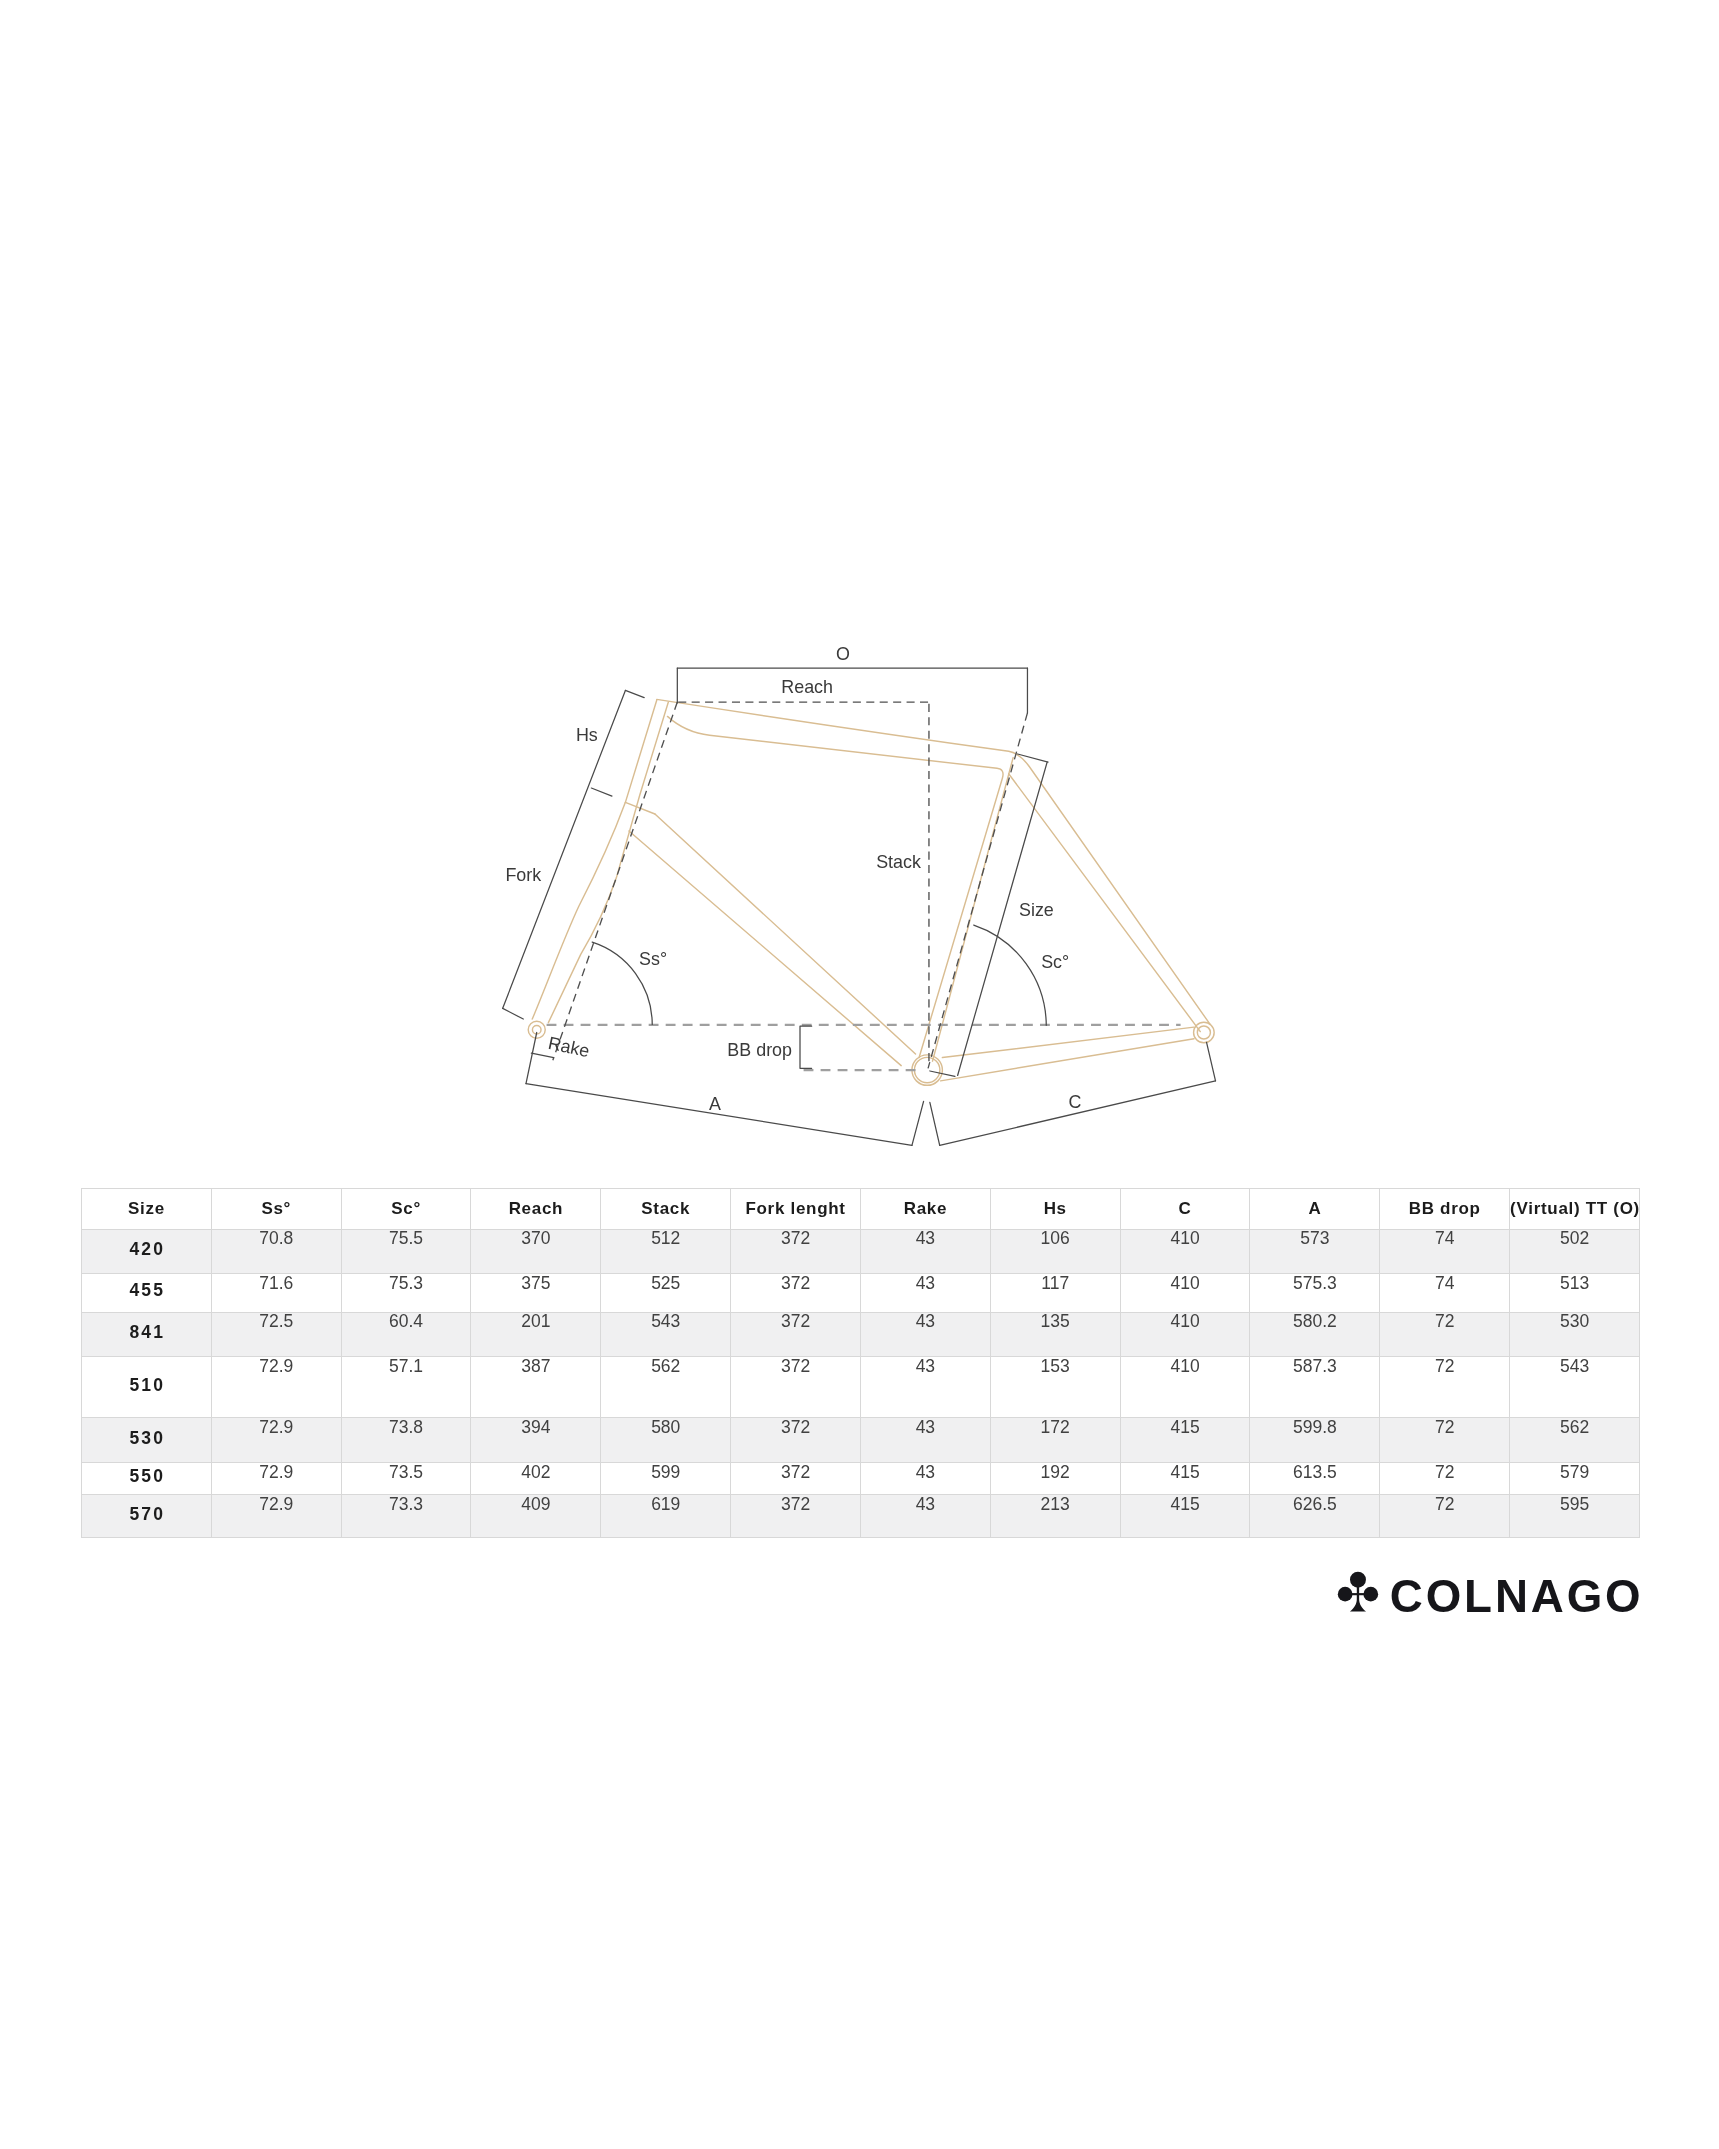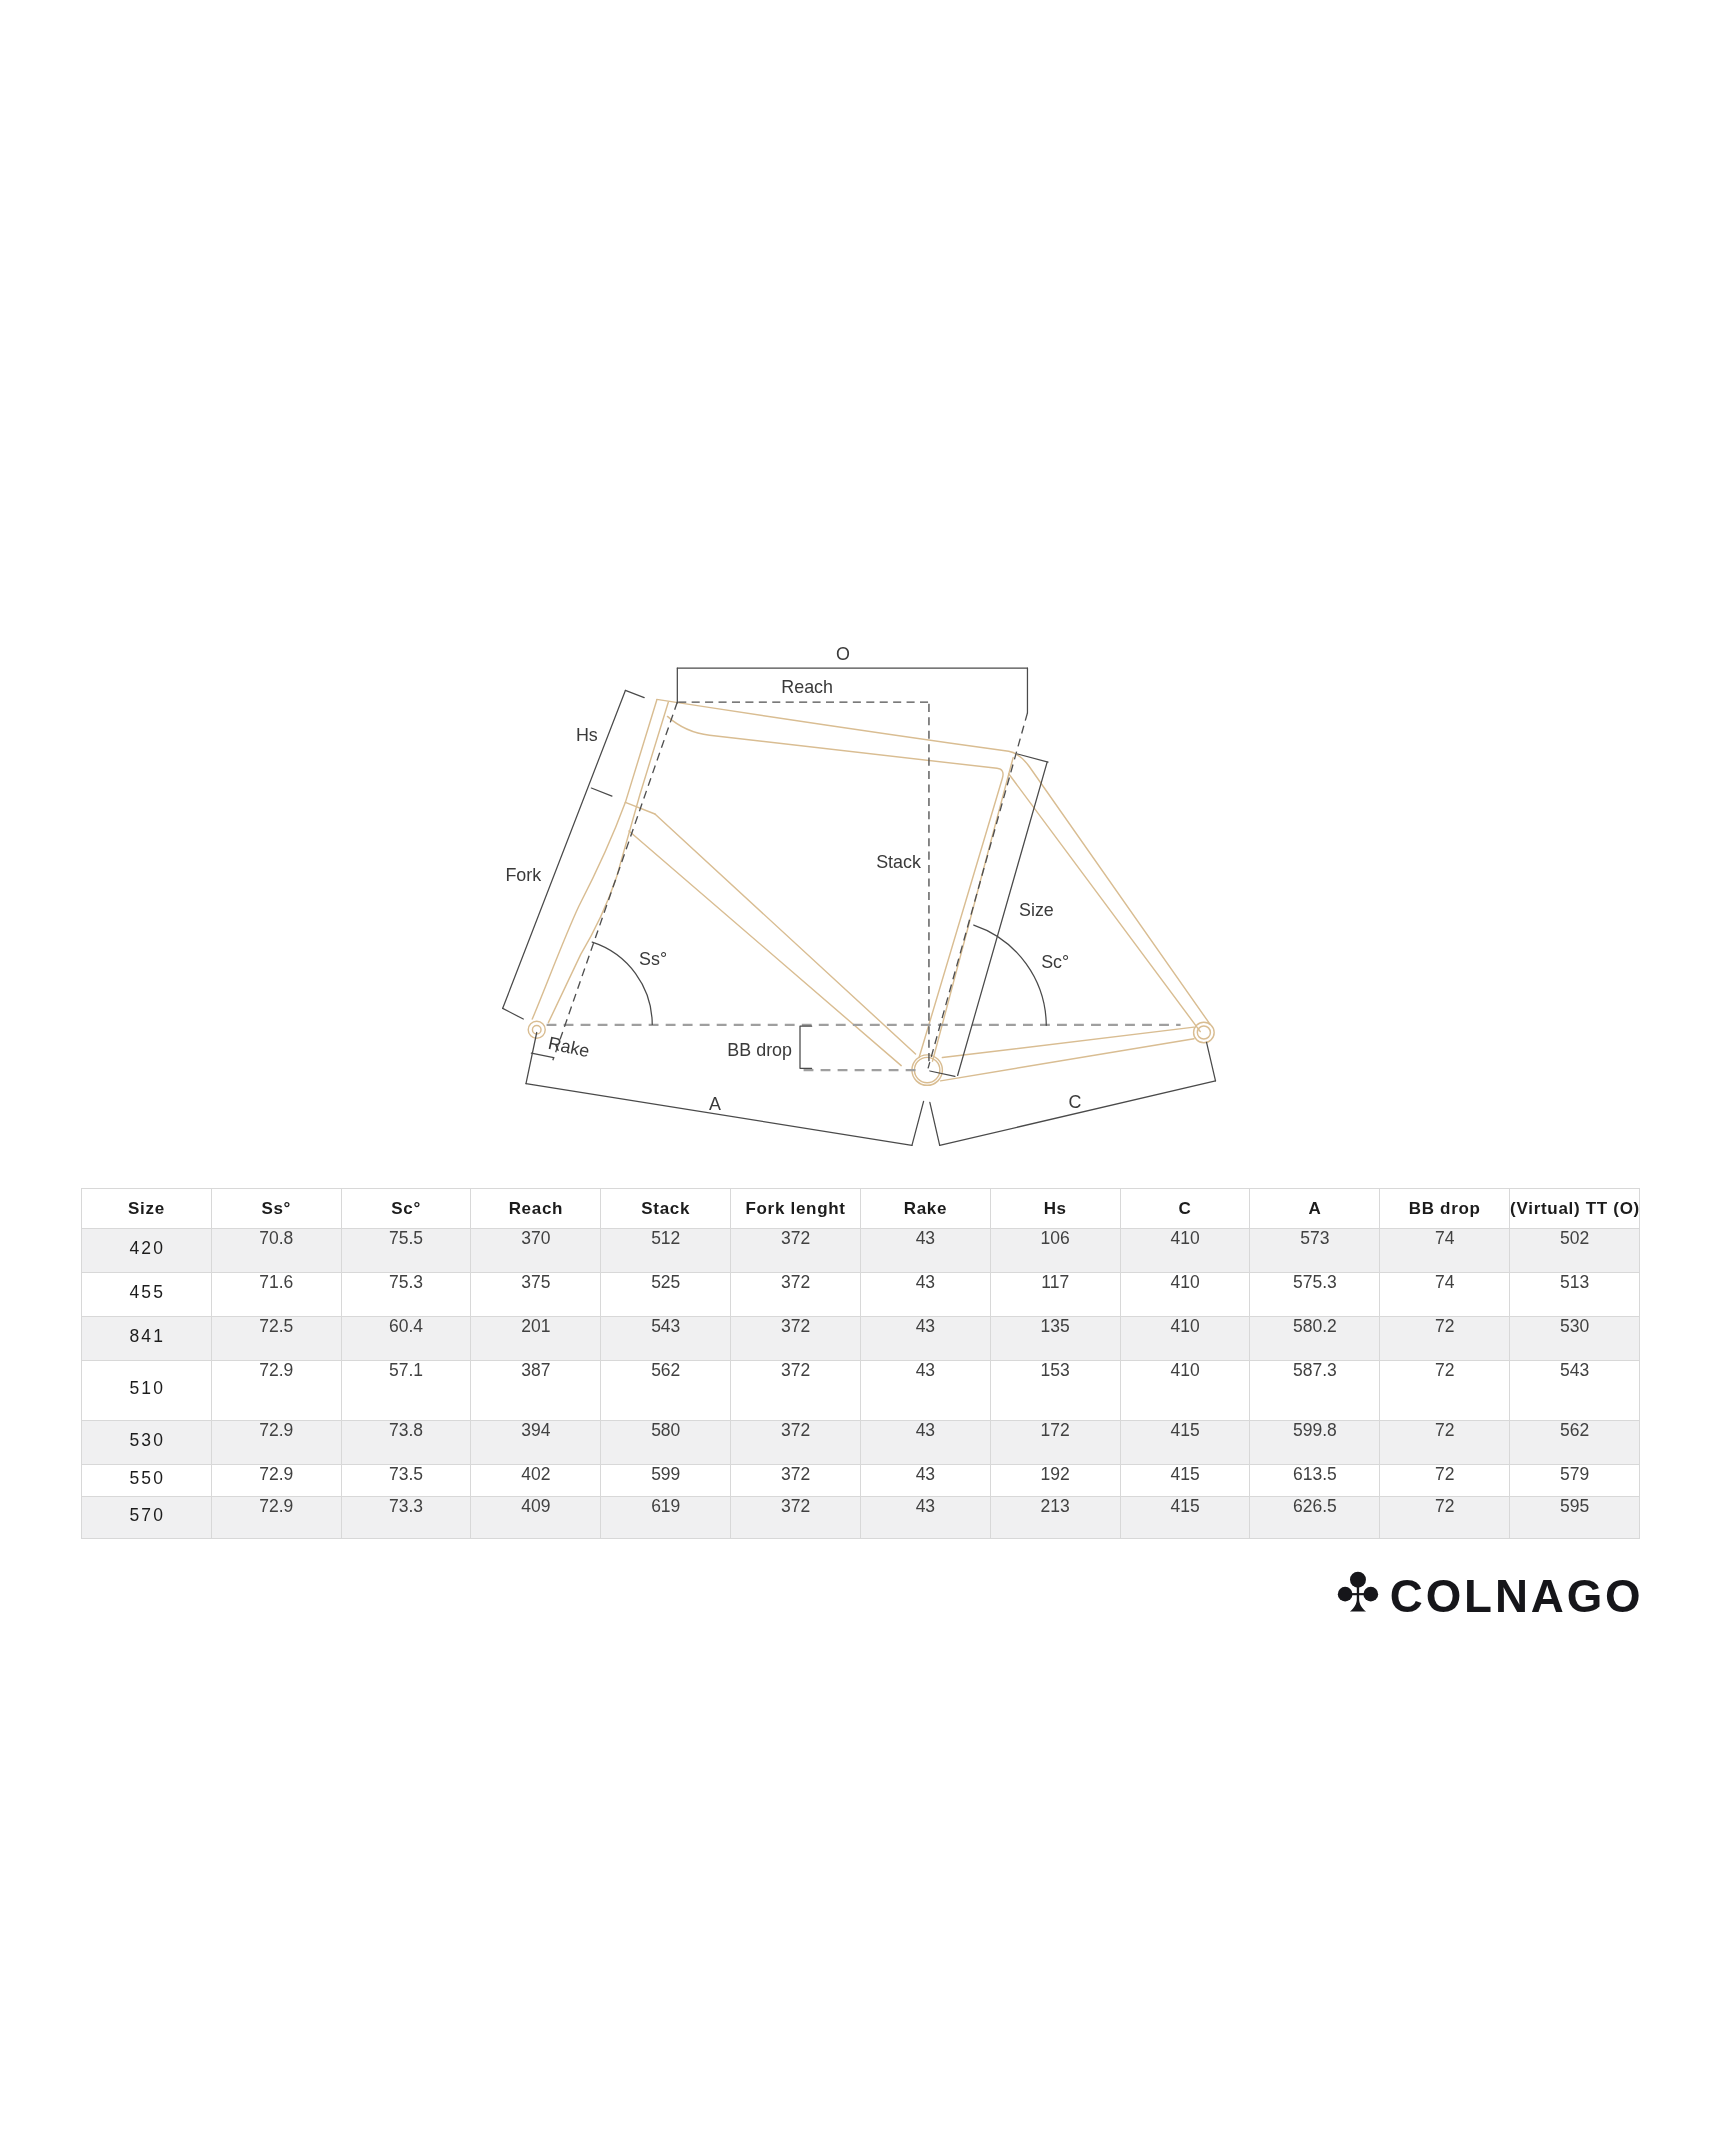--- a/index.html
+++ b/index.html
@@ -4,21 +4,21 @@
 <style>
   html,body{margin:0;padding:0;background:#fff;}
   #page{position:relative;width:1720px;height:2149px;background:#fff;overflow:hidden;
         font-family:"Liberation Sans", sans-serif;}
   #diagram{position:absolute;left:0;top:0;}
   #tbl{position:absolute;left:81px;top:1188px;width:1559px;height:350px;
        border-collapse:collapse;table-layout:fixed;}
   #tbl td,#tbl th{border:0.9px solid #d8d8d8;text-align:center;overflow:hidden;white-space:nowrap;}
   #tbl th{font-weight:bold;font-size:17px;letter-spacing:0.7px;color:#1c1c1c;background:#fff;vertical-align:middle;padding:0;}
   #tbl td{font-size:17.5px;line-height:12.5px;color:#414141;vertical-align:top;padding:2.7px 0 0 0;}
-  #tbl td.sz{font-weight:normal;font-size:17.5px;line-height:13.4px;letter-spacing:2.2px;color:#1c1c1c;vertical-align:middle;padding:0 0 3.6px 1.8px;}
+  #tbl td.sz{font-weight:bold;font-size:17.5px;line-height:13.4px;letter-spacing:2.2px;color:#1c1c1c;vertical-align:middle;padding:0 0 3.6px 1.8px;}
   #tbl tr.g td{background:#f0f0f1;}
   #logo{position:absolute;left:1336px;top:1565px;width:312px;height:56px;}
 </style>
 </head>
 <body>
 <div id="page">
 
 <svg id="diagram" width="1720" height="1191" viewBox="0 0 1920 1330">
   <g fill="none" stroke-linecap="round" stroke-linejoin="round">
 
@@ -131,21 +131,21 @@
           <td>370</td>
           <td>512</td>
           <td>372</td>
     <td>43</td>
           <td>106</td>
           <td>410</td>
           <td>573</td>
           <td>74</td>
           <td>502</td>
   </tr>
-  <tr style="height:44px;">
+  <tr style="height:38px;">
     <td class="sz">455</td>
           <td>71.6</td>
           <td>75.3</td>
           <td>375</td>
           <td>525</td>
           <td>372</td>
     <td>43</td>
           <td>117</td>
           <td>410</td>
           <td>575.3</td>

